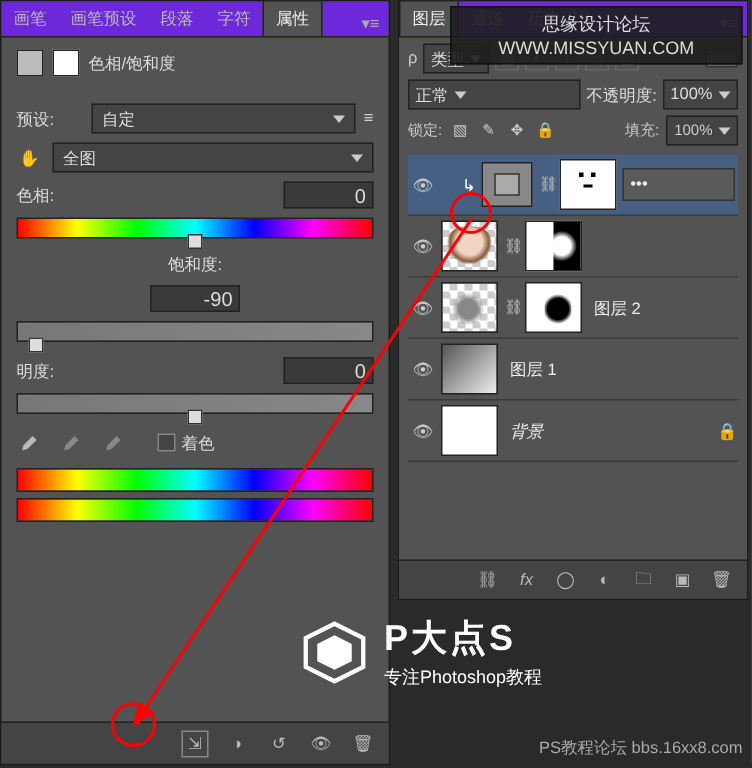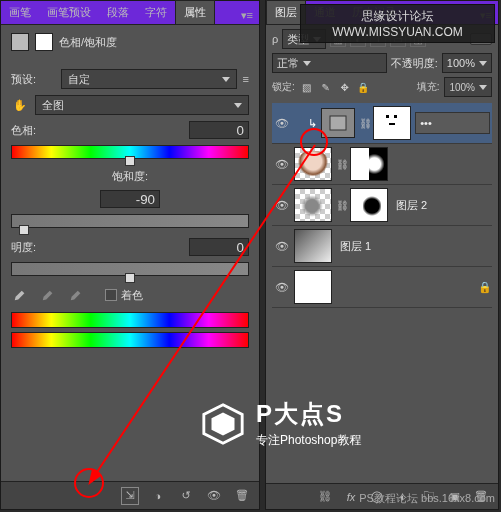--- a/index.html
+++ b/index.html
@@ -1,19 +1,19 @@
 <!DOCTYPE html>
 <html><head>
 <meta charset="utf-8">
 <style>
   * { box-sizing: border-box; margin: 0; padding: 0; font-family: "Microsoft YaHei", sans-serif; }
   body { background: #2a2a2a; width: 501px; height: 512px; position: relative; overflow: hidden; color: #ddd; font-size: 11px; }
   .panel { background: #535353; border: 1px solid #1a1a1a; position: absolute; }
   .props-panel { left: 0; top: 0; width: 260px; height: 510px; }
-  .layers-panel { left: 265px; top: 0; width: 234px; height: 510px; }
+  .layers-panel { left: 265px; top: 0; width: 234px; height: 400px; }
   .tabbar { background: #6d28d9; height: 24px; display: flex; align-items: flex-end; border-bottom: 1px solid #222; position: relative; }
   .tab { padding: 4px 8px; color: #bbb; font-size: 11px; cursor: pointer; }
   .tab.active { background: #535353; color: #eee; border-top:1px solid #222;border-left:1px solid #222;border-right:1px solid #222; }
   .tabclose { margin-left: auto; padding: 2px 6px; color: #aaa; }
   .adj-header { display:flex; align-items:center; gap:6px; padding:8px 10px; }
   .adj-icon { width:18px;height:18px;background:#bbb;border:1px solid #222; display:inline-block;}
   .adj-mask { width:18px;height:18px;background:#fff;border:1px solid #222; display:inline-block;}
   .section { padding: 4px 10px; }
   .row { display:flex; align-items:center; gap:6px; margin:6px 0; }
   .label { color:#ddd; min-width:44px; }
@@ -48,21 +48,21 @@
   .eye { width:16px;height:16px;color:#ccc;display:flex;align-items:center;justify-content:center; flex-shrink:0;}
   .thumb { width:38px;height:34px;border:1px solid #222;background:#fff; flex-shrink:0;}
   .thumb.checker { background: repeating-conic-gradient(#ccc 0 25%, #fff 0 50%) 0 0/10px 10px; }
   .mask-thumb { width:38px;height:34px;border:1px solid #222;background:#fff;flex-shrink:0;}
   .link-icon { width:10px;color:#ccc;text-align:center;flex-shrink:0;font-size:10px;}
   .layer-name { color:#eee; flex:1; padding-left:4px;}
   .adj-thumb { width:34px;height:30px;background:#888;border:1px solid #222;display:flex;align-items:center;justify-content:center;flex-shrink:0;}
   .layers-bottom { position:absolute;bottom:0;left:0;right:0;height:26px;background:#444;border-top:1px solid #222;display:flex;align-items:center;gap:8px;padding:0 8px;justify-content:flex-end;}
   .lock-ind { width:12px;height:12px;color:#ccc;margin-left:auto;}
   .watermark-bar { position:absolute; top:4px; left:300px; right:6px; text-align:center; color:#ddd; font-size:12px; background:rgba(30,30,30,.9); padding:3px 0; z-index:5; border:1px solid #111;}
-  .logo-block { position:absolute; left:200px; bottom:63px; display:flex; align-items:center; gap:10px; z-index:6;}
+  .logo-block { position:absolute; left:200px; bottom:52px; display:flex; align-items:center; gap:10px; z-index:6;}
   .logo-icon { width:46px;height:46px; }
   .logo-text { color:#fff; }
   .logo-text .t1 { font-size:24px; font-weight:bold; letter-spacing:2px;}
   .logo-text .t2 { font-size:12px; margin-top:2px;}
   .footer-wm { position:absolute; right:6px; bottom:6px; color:#aaa; font-size:11px; z-index:7;}
   svg { display:block; }
 </style>
 </head>
 <body>
 
@@ -250,20 +250,21 @@
 
     <div class="layer">
       <span class="eye">👁</span>
       <span class="thumb" style="background:linear-gradient(135deg,#555,#eee);"></span>
       <span class="layer-name">图层 1</span>
     </div>
 
     <div class="layer">
       <span class="eye">👁</span>
       <span class="thumb" style="background:#fff;"></span>
+      <span class="layer-name" style="font-style:italic;">背景</span>
       <span class="lock-ind">🔒</span>
     </div>
   </div>
 
   <div class="layers-bottom">
     <span class="bb-icon">⛓</span>
     <span class="bb-icon" style="font-style:italic;">fx</span>
     <span class="bb-icon">◯</span>
     <span class="bb-icon">◐</span>
     <span class="bb-icon">🗀</span>

